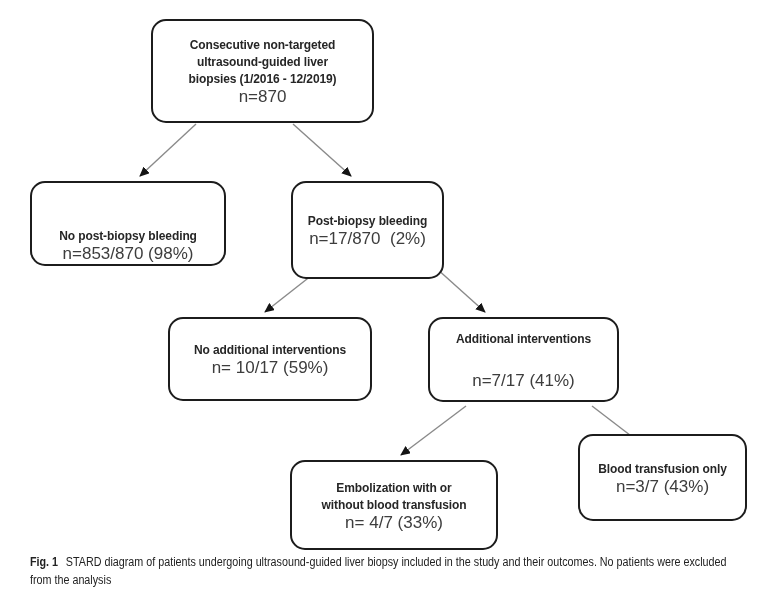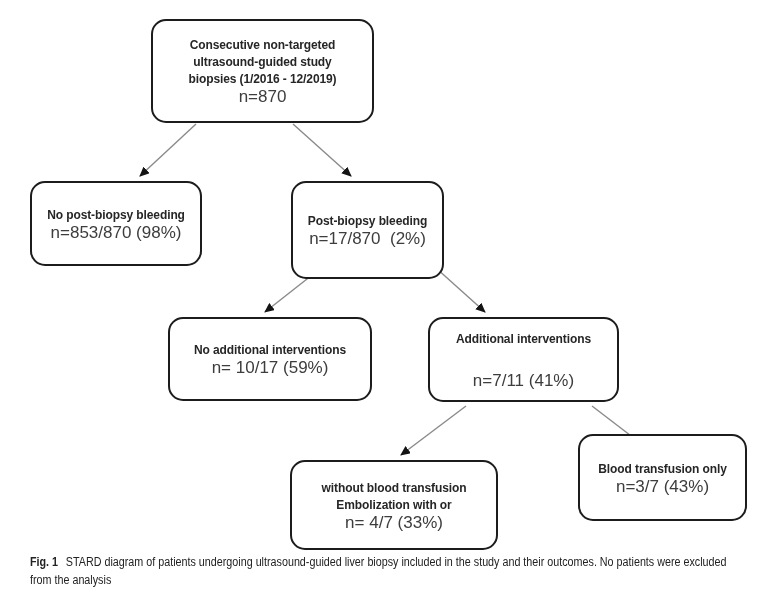--- a/index.html
+++ b/index.html
@@ -50,21 +50,21 @@
     white-space: nowrap;
   }
   .node .n {
     font-size: 17px;
     font-weight: normal;
     color: var(--n_text, #3d3d3d);
     line-height: 17px;
     white-space: nowrap;
   }
   #node-top           { left: 151px; top:  19px; width: 223px; height: 104px; }
-  #node-no-bleeding   { left:  30px; top: 181px; width: 172px; height:  85px; }
+  #node-no-bleeding   { left:  30px; top: 181px; width: 196px; height:  85px; justify-content: flex-end; }
   #node-bleeding      { left: 291px; top: 181px; width: 153px; height:  98px; }
   #node-no-interv     { left: 168px; top: 317px; width: 204px; height:  84px; }
   #node-interv        { left: 428px; top: 317px; width: 191px; height:  85px; gap: 24px; }
   #node-embolization  { left: 290px; top: 460px; width: 208px; height:  90px; }
   #node-transfusion   { left: 578px; top: 434px; width: 169px; height:  87px; }
 
   .caption {
     position: absolute;
     left: 30px;
     top: 553px;
@@ -95,21 +95,21 @@
     <line x1="196" y1="124" x2="140" y2="176" marker-end="url(#ah)"></line>
     <line x1="293" y1="124" x2="351" y2="176" marker-end="url(#ah)"></line>
     <line x1="321" y1="268" x2="265" y2="312" marker-end="url(#ah)"></line>
     <line x1="436" y1="268" x2="485" y2="312" marker-end="url(#ah)"></line>
     <line x1="466" y1="406" x2="401" y2="455" marker-end="url(#ah)"></line>
     <line x1="592" y1="406" x2="656" y2="455" marker-end="url(#ah)"></line>
   </svg>
 
   <div class="node" id="node-top">
     <div class="t">Consecutive non-targeted</div>
-    <div class="t">ultrasound-guided study</div>
+    <div class="t">ultrasound-guided liver</div>
     <div class="t">biopsies (1/2016 - 12/2019)</div>
     <div class="n">n=870</div>
   </div>
 
   <div class="node" id="node-no-bleeding">
     <div class="t">No post-biopsy bleeding</div>
     <div class="n">n=853/870 (98%)</div>
   </div>
 
   <div class="node" id="node-bleeding">
@@ -117,26 +117,26 @@
     <div class="n">n=17/870 &nbsp;(2%)</div>
   </div>
 
   <div class="node" id="node-no-interv">
     <div class="t">No additional interventions</div>
     <div class="n">n= 10/17 (59%)</div>
   </div>
 
   <div class="node" id="node-interv">
     <div class="t">Additional interventions</div>
-    <div class="n">n=7/11 (41%)</div>
+    <div class="n">n=7/17 (41%)</div>
   </div>
 
   <div class="node" id="node-embolization">
+    <div class="t">Embolization with or</div>
     <div class="t">without blood transfusion</div>
-    <div class="t">Embolization with or</div>
     <div class="n">n= 4/7 (33%)</div>
   </div>
 
   <div class="node" id="node-transfusion">
     <div class="t">Blood transfusion only</div>
     <div class="n">n=3/7 (43%)</div>
   </div>
 
   <div class="caption">
     <div class="cap-line"><span class="cap-prefix">Fig. 1</span><span>STARD diagram of patients undergoing ultrasound-guided liver biopsy included in the study and their outcomes. No patients were excluded</span></div>

